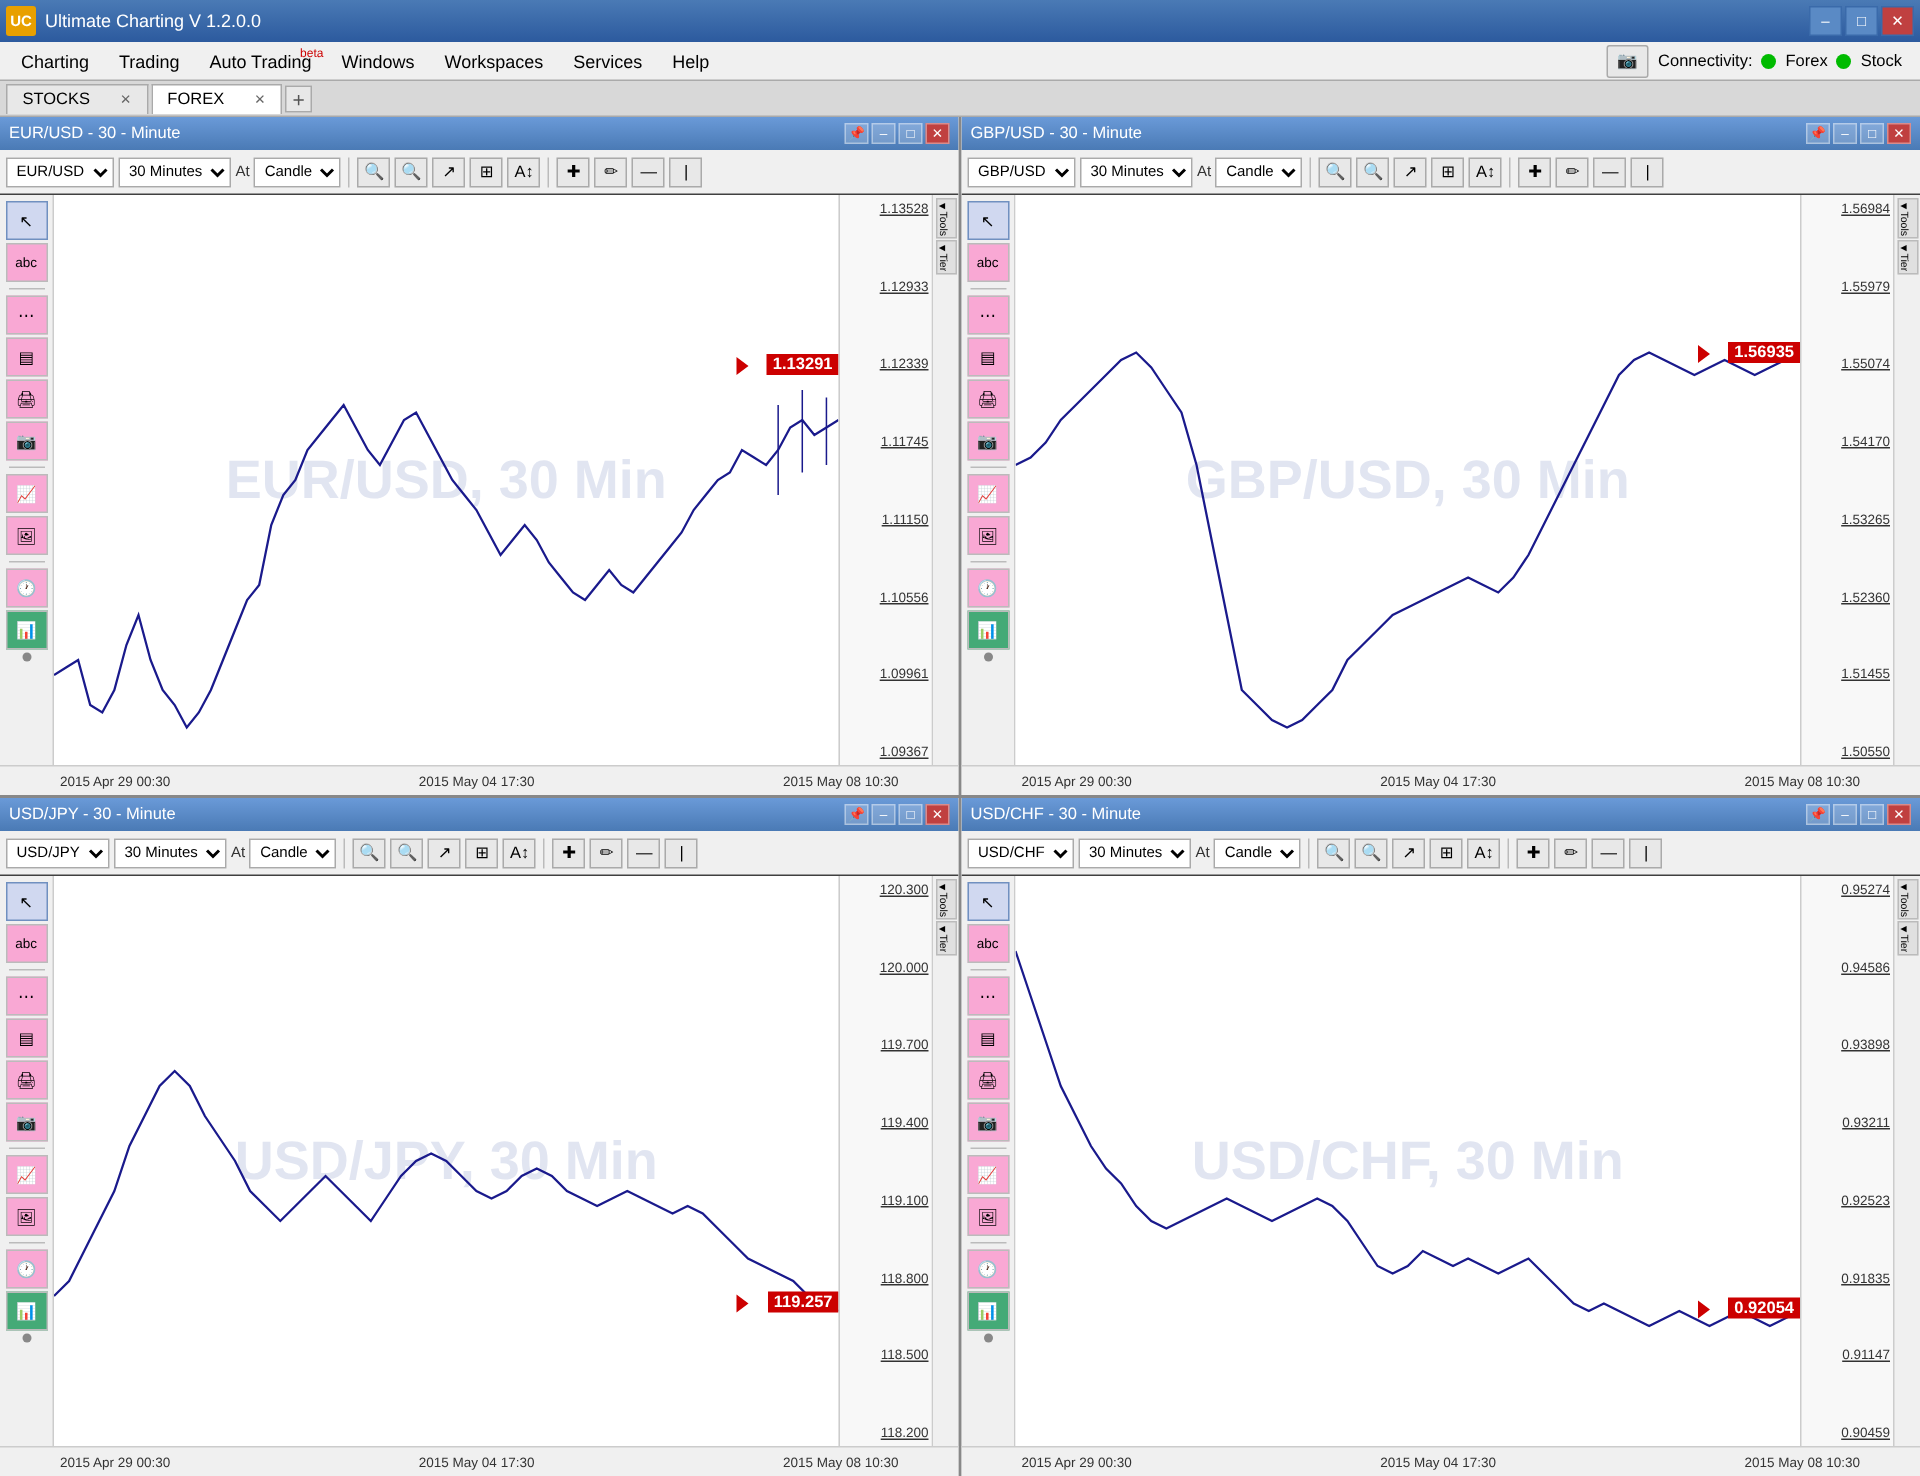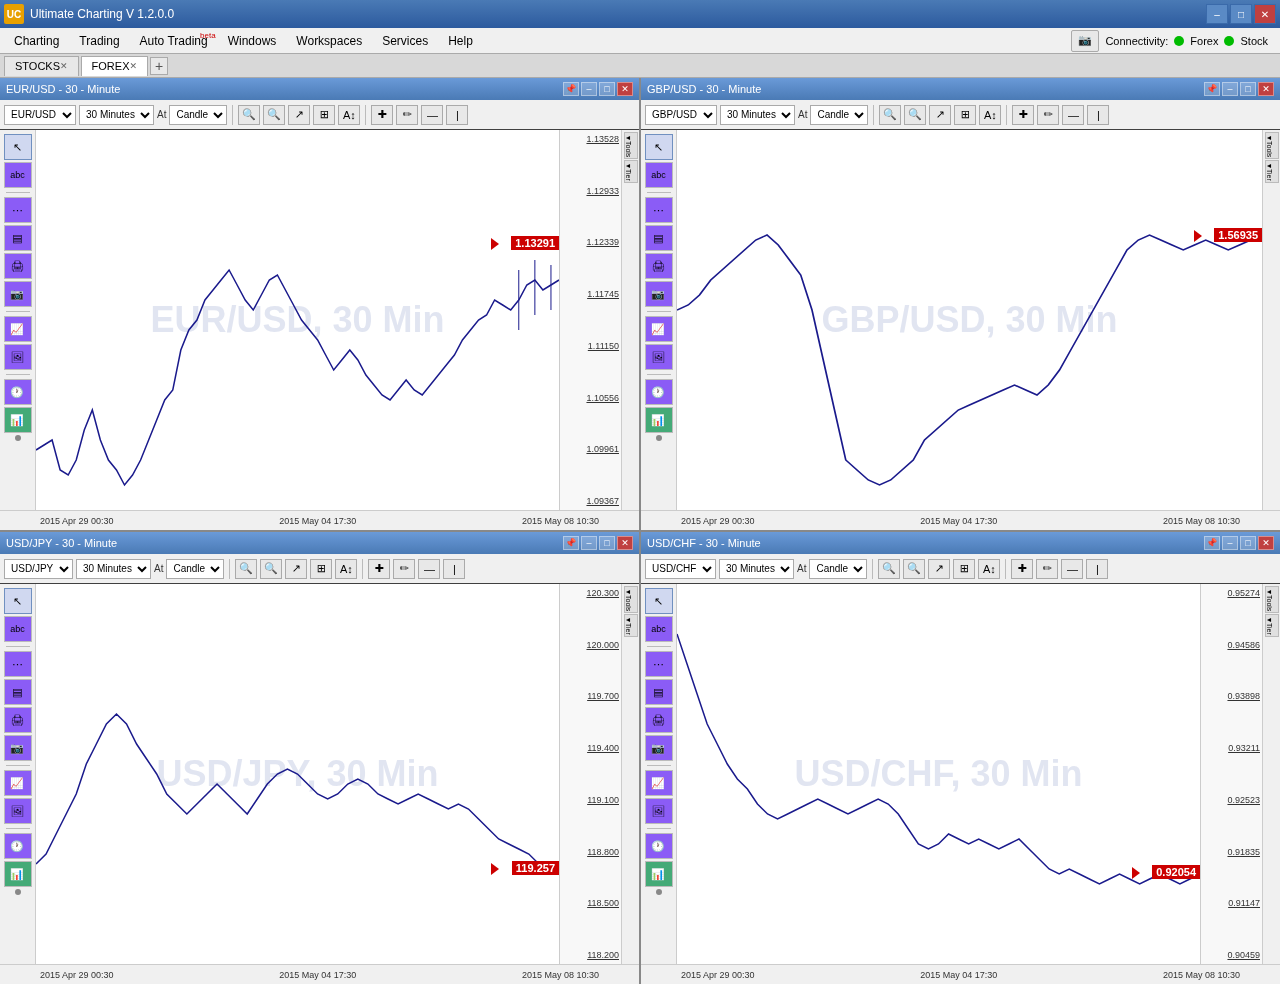--- a/index.html
+++ b/index.html
@@ -83,21 +83,21 @@
       padding: 0 4px;
       gap: 2px;
     }
     .tab {
       background: #e8e8e8;
       border: 1px solid #aaa;
       border-bottom: none;
       padding: 2px 10px;
       cursor: pointer;
       font-size: 11px;
-      display: flex; align-items: center; gap: 0;
+      display: flex; align-items: center; gap: 20px;
       height: 20px;
     }
     .tab.active { background: #ffffff; }
     .tab-close { font-size: 9px; color: #666; cursor: pointer; }
     .tab-add {
       width: 18px; height: 18px;
       background: #e8e8e8;
       border: 1px solid #aaa;
       display: flex; align-items: center; justify-content: center;
       cursor: pointer; font-size: 14px; color: #555;
@@ -181,21 +181,21 @@
       background: #f0f0f0;
       border-right: 1px solid #ccc;
       display: flex;
       flex-direction: column;
       align-items: center;
       padding: 4px 0;
       gap: 2px;
     }
     .tool-btn {
       width: 28px; height: 26px;
-      background: #8b5cf6;
+      background: #f9a8d4;
       border: 1px solid #bbb;
       display: flex; align-items: center; justify-content: center;
       cursor: pointer; font-size: 11px;
     }
     .tool-btn.active { background: #d0d8f0; border-color: #7090c0; }
     .tool-separator { width: 24px; height: 1px; background: #bbb; margin: 2px 0; }
     .tool-dot { width: 6px; height: 6px; background: #888; border-radius: 50%; }
 
     
     .chart-canvas {
@@ -476,20 +476,30 @@
         <div class="tool-dot"></div>
       </div>
       <div class="chart-canvas">
         <div class="chart-watermark">GBP/USD, 30 Min</div>
         <svg class="chart-svg" viewBox="0 0 520 380" preserveAspectRatio="none">
           <polyline points="0,180 10,175 20,165 30,150 40,140 50,130 60,120 70,110 80,105 90,115 100,130 110,145 120,180 130,230 140,280 150,330 160,340 170,350 180,355 190,350 200,340 210,330 220,310 230,300 240,290 250,280 260,275 270,270 280,265 290,260 300,255 310,260 320,265 330,255 340,240 350,220 360,200 370,180 380,160 390,140 400,120 410,110 420,105 430,110 440,115 450,120 460,115 470,110 480,115 490,120 500,115 510,110 520,105" fill="none" stroke="#1a1a8c" stroke-width="1.5"></polyline>
         </svg>
         <div class="price-arrow" style="top: calc(28% - 6px);"></div>
         <div class="chart-price-label" style="top: calc(28% - 8px);">1.56935</div>
       </div>
+      <div class="chart-price-axis">
+        <span>1.56984</span>
+        <span>1.55979</span>
+        <span>1.55074</span>
+        <span>1.54170</span>
+        <span>1.53265</span>
+        <span>1.52360</span>
+        <span>1.51455</span>
+        <span>1.50550</span>
+      </div>
       <div class="chart-right-tools">
         <div class="right-tool-btn" style="font-size:7px;">◄Tools</div>
         <div class="right-tool-btn" style="font-size:7px;">◄Tier</div>
       </div>
     </div>
     <div class="chart-time-axis">
       <span>2015 Apr 29 00:30</span>
       <span>2015 May 04 17:30</span>
       <span>2015 May 08 10:30</span>
     </div>

